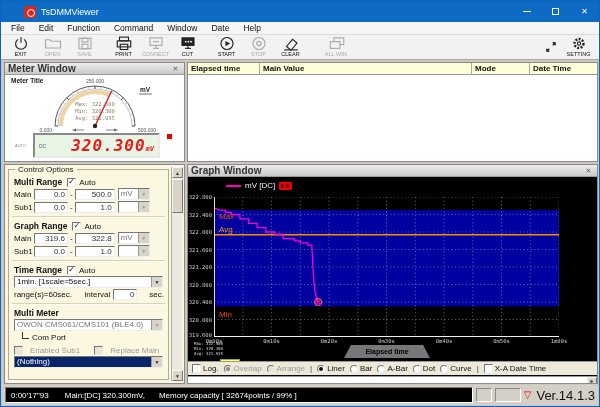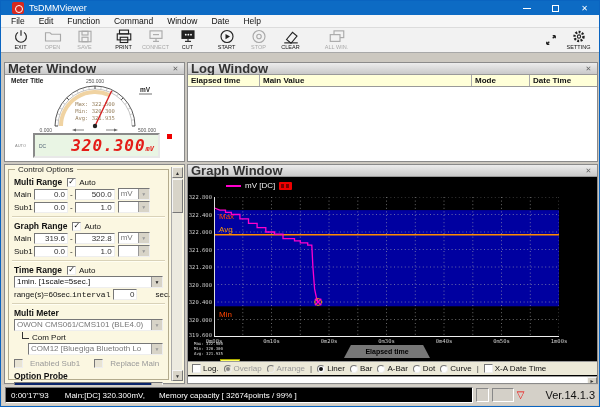--- a/index.html
+++ b/index.html
@@ -1,21 +1,21 @@
 <!DOCTYPE html>
 <html><head>
 <meta charset="utf-8">
 <style>
   *{box-sizing:border-box;margin:0;padding:0;}
   html,body{width:600px;height:407px;overflow:hidden;}
   body{font-family:"Liberation Sans",sans-serif;cursor:default;background:#9aa;}
   .win{position:relative;width:600px;height:407px;border:1px solid #0a64c0;background:#ccc8c0;}
 
   
-  .titlebar{height:14px;background:#0d6bc4;display:flex;align-items:center;padding-left:11px;}
+  .titlebar{height:21px;background:#0d6bc4;display:flex;align-items:center;padding-left:23px;}
   .appicon{width:12px;height:12px;background:#d8281e;border-radius:2px;margin-right:5px;position:relative;}
   .appicon::after{content:"";position:absolute;left:3px;top:3px;width:6px;height:6px;border:1px solid #fff;border-radius:50%;}
   .title{color:#fff;font-size:9px;}
   .winbtns{margin-left:auto;display:flex;height:21px;}
   .winbtn{width:29px;height:21px;display:flex;align-items:center;justify-content:center;color:#fff;font-size:8px;}
   .glyph-min{width:8px;border-bottom:1px solid #fff;height:1px;display:inline-block;}
   .glyph-max{width:7px;height:7px;border:1px solid #fff;display:inline-block;}
 
   
   .menubar{height:13px;background:#f6f6f6;border-bottom:1px solid #dcdcdc;display:flex;align-items:center;padding-left:3px;}
@@ -29,21 +29,21 @@
   .tbtn.dis{opacity:.35;filter:grayscale(1);}
   .tgap{width:7px;}
   .tspacer{flex:1;}
   .expandbtn{align-self:center;margin-right:6px;}
   svg.ticn{stroke:#222;fill:none;stroke-width:1.5;}
 
   
   .workspace{position:absolute;left:1px;top:59px;width:596px;height:326px;background:#ccc8c0;}
   .iwin{position:absolute;border:1px solid #8a8a8a;background:#fff;display:flex;flex-direction:column;}
   .iwtitle{height:12px;background:linear-gradient(#ececec,#c9c9c9);border-bottom:1px solid #999;display:flex;align-items:center;padding:0 3px;flex:0 0 12px;}
-  .iwtitle .txt{font-size:13px;font-weight:bold;color:#333;text-align:center;}
+  .iwtitle .txt{font-size:10px;font-weight:bold;color:#333;text-align:center;}
   .iwclose{margin-left:auto;font-size:7px;color:#666;width:11px;text-align:center;}
 
   
   #meter-win{left:2px;top:2px;width:181px;height:100px;}
   .mbody{position:relative;flex:1;background:#fff;}
   .meter-title{position:absolute;left:6px;top:2px;font-size:6.5px;font-weight:bold;color:#222;}
   #gauge-svg{position:absolute;left:5px;top:1px;width:170px;height:58px;}
   .g-mid{font-size:5px;fill:#555;}
   .g-end{font-size:5px;fill:#555;}
   .g-unit{font-size:6.5px;font-weight:bold;fill:#222;}
@@ -119,21 +119,21 @@
   .hscroll{position:absolute;left:0;right:0;top:199px;height:9px;background:#fff;border-top:1px solid #999;}
   .harr{position:absolute;right:0;top:0;width:10px;height:8px;background:#d8d4c8;border:1px solid;border-color:#f5f5f5 #777 #777 #f5f5f5;font-size:5px;color:#333;display:flex;align-items:center;justify-content:center;}
 
   
   .statusbar{position:absolute;left:1px;right:1px;bottom:1px;height:20px;background:#d4d0c8;display:flex;align-items:center;padding:0 3px;gap:3px;}
   .sb-black{flex:0 0 468px;height:16px;background:#000;border:1px solid;border-color:#777 #fff #fff #777;color:#fff;font-size:8px;display:flex;align-items:center;padding:0 5px;white-space:nowrap;overflow:hidden;}
   .sb-black .m1{margin-left:16px;} .sb-black .m2{margin-left:14px;}
   .sb-box{height:14px;background:#d4d0c8;border:1px solid;border-color:#888 #fff #fff #888;}
   .b1{width:22px;} .b2{width:36px;}
   .sb-tri{color:#e00;font-size:10px;line-height:10px;}
-  .sb-ver{font-size:11px;color:#111;margin-left:18px;}
+  .sb-ver{font-size:13px;color:#111;margin-left:2px;}
 </style>
 </head>
 <body>
 
 <div class="win">
 
   <div class="titlebar">
     <span class="appicon"></span>
     <span class="title">TsDMMViewer</span>
     <div class="winbtns">
@@ -331,24 +331,20 @@
             <span class="lcd-mode">DC</span>
             <span class="lcd-val">320.300</span>
             <span class="lcd-unit">mV</span>
           </div>
           <span class="rec"></span>
         </div>
       </div>
     </div>
 
     <div class="iwin" id="log-win">
-      <div class="iwtitle">
-        <span class="txt">Log Window</span>
-        <span class="iwclose"><span>✕</span></span>
-      </div>
       <div class="loghdr">
         <span class="col" style="width:72px;">Elapsed time</span>
         <span class="col" style="width:212px;">Main Value</span>
         <span class="col" style="width:58px;">Mode</span>
         <span class="col" style="flex:1;border-right:none;">Date Time</span>
       </div>
       <div class="logbody"></div>
     </div>
 
     <div class="iwin" id="ctrl-panel">
@@ -420,52 +416,45 @@
             </span>
           <span>Auto</span>
         </div>
         <div class="combo wfull">
           <span class="cval">1min. [1scale=5sec.]</span>
           <span class="carr">▼</span>
         </div>
         <div class="crow" style="justify-content:space-between;">
           <span>range(s)=60sec.</span>
           <span class="optitem">
-            <span style="margin-right:3px;font-family:Liberation Mono, monospace;">interval</span>
+            <span style="margin-right:3px;">interval</span>
             <span class="field" style="width:24px;">0</span>
-            <span style="margin-left:18px;">sec.</span>
+            <span style="margin-left:12px;">sec.</span>
           </span>
         </div>
 
         <div class="sep"></div>
         <div class="crow">
             <span class="chdr">Multi Meter</span>
           </div>
         <div class="combo wfull dis">
           <span class="cval">OWON CMS061/CMS101 (BLE4.0)</span>
           <span class="carr">▼</span>
         </div>
         <div class="crow">
           <span class="lconn"></span>
           <span>Com Port</span>
-        </div>
-        <div class="combo wfull dis" style="margin-left:16px;">
-          <span class="cval">COM12 [Bluegiga Bluetooth Lo</span>
-          <span class="carr">▼</span>
         </div>
         <div class="crow" style="gap:4px;margin-top:4px;">
           <span class="cb dis"></span>
           <span class="dislab">Enabled Sub1</span>
           <span style="width:6px;"></span>
           <span class="cb dis"></span>
           <span class="dislab">Replace Main</span>
         </div>
-        <div class="crow" style="margin-top:3px;">
-            <span class="chdr">Option Probe</span>
-          </div>
         <div class="combo wfull">
           <span class="cval hl">(Nothing)</span>
           <span class="carr">▼</span>
         </div>
       </div>
       <div class="vscroll">
         <span class="sbtn up">▲</span>
         <span class="sthumb"></span>
         <span class="sbtn dn">▼</span>
       </div>

